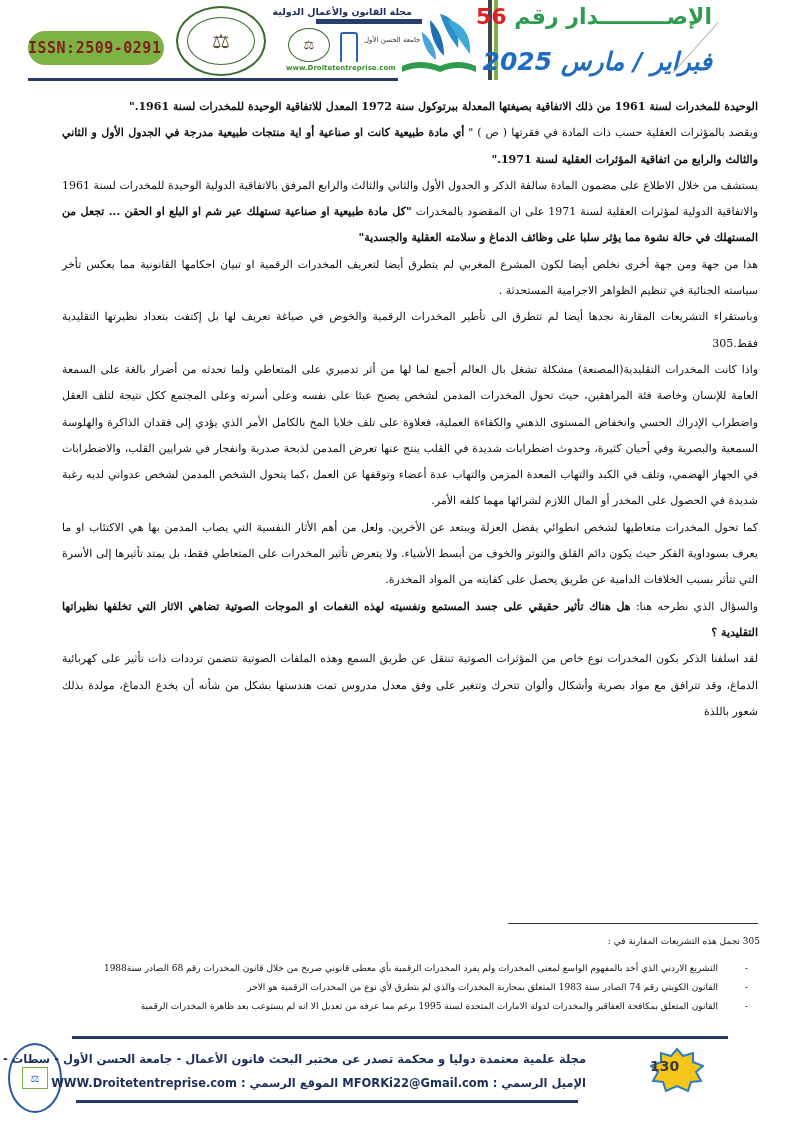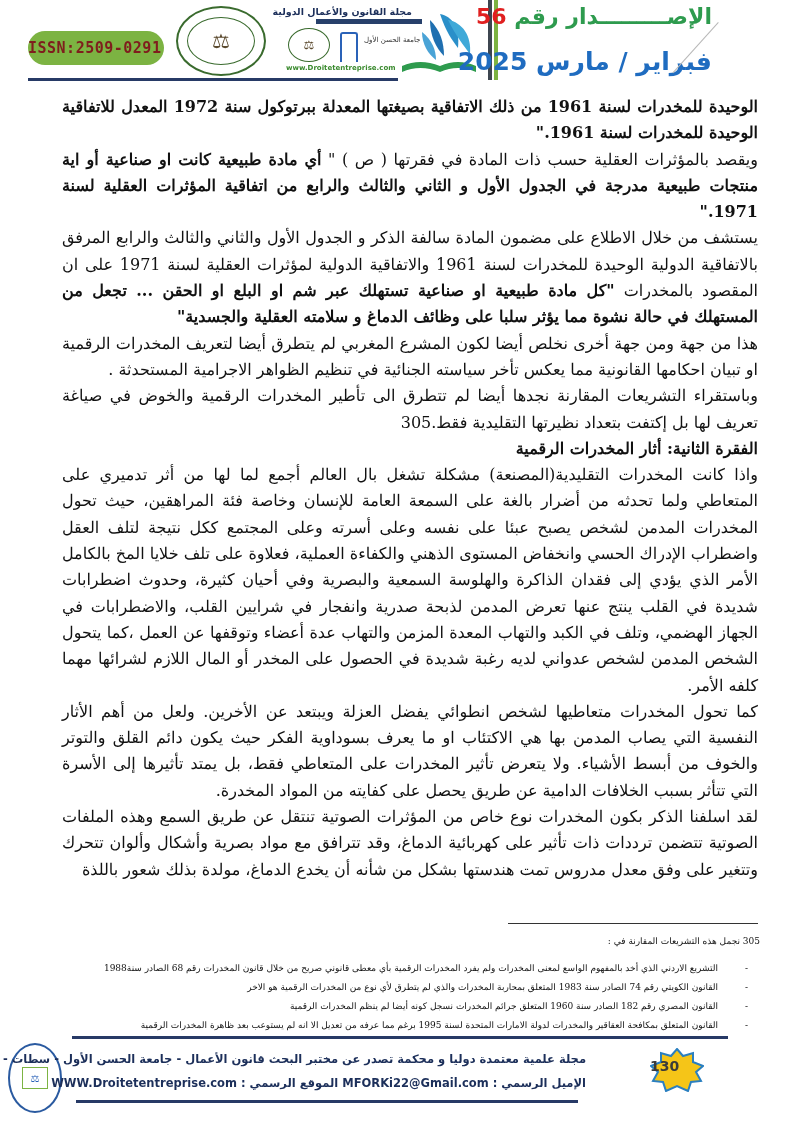--- a/index.html
+++ b/index.html
@@ -28,28 +28,28 @@
   .uni-text { position: absolute; left: 80px; top: 30px; font-size: 7px; color: #333; direction: rtl; }
   .journal-url { position: absolute; left: 2px; top: 58px; font-size: 7px; color: #3a8a2e; font-weight: bold; }
   .book-icon { position: absolute; left: 400px; top: 6px; width: 78px; height: 70px; }
   .vbar { position: absolute; top: 0; height: 80px; width: 4px; }
   .vbar-1 { left: 488px; background: #3d4650; }
   .vbar-2 { left: 494px; background: #7cb342; }
   .issue-label { position: absolute; right: 82px; top: 4px; font-size: 22px; font-weight: bold;
                  color: #2e9b4e; direction: rtl; white-space: nowrap; font-family: "DejaVu Sans", sans-serif; }
   .issue-label .num { color: #e02020; margin-top: 39px; }
   .issue-date { position: absolute; right: 82px; top: 47px; font-size: 25px; font-weight: bold;
-                color: #1f6cc0; direction: rtl; white-space: nowrap; }
+                color: #1f6cc0; direction: rtl; white-space: nowrap; font-style: italic; }
   .diag-line { position: absolute; left: 718px; top: 22px; width: 1px; height: 68px; background: #b8b8b8;
                transform: rotate(42deg); transform-origin: top left; }
   .header-rule { position: absolute; left: 28px; top: 78px; width: 370px; height: 3px; background: #273a66; }
 
   
   .content { position: absolute; left: 62px; top: 94px; width: 696px; direction: rtl; text-align: justify;
-             font-family: "DejaVu Serif", serif; font-size: 16px; line-height: 26.3px; }
+             font-family: "DejaVu Serif", serif; font-size: 11px; line-height: 26.3px; }
   .content p { margin: 0; }
   .b { font-weight: bold; }
   .section-title { font-weight: bold; }
 
   
   .fn-rule { position: absolute; left: 508px; top: 923px; width: 250px; height: 1px; background: #333; }
   .footnotes { position: absolute; left: 60px; top: 932px; width: 700px; direction: rtl;
                font-family: "DejaVu Serif", serif; font-size: 9px; line-height: 19px; }
   .footnotes .fn-head { margin: 0 0 2px 0; }
   .footnotes ul { list-style: none; margin: 8px; padding: 0; }
@@ -120,33 +120,34 @@
 <div class="content">
   <p class="b">الوحيدة للمخدرات لسنة 1961 من ذلك الاتفاقية بصيغتها المعدلة ببرتوكول سنة 1972 المعدل للاتفاقية الوحيدة للمخدرات لسنة 1961."</p>
   <p>
     <span>ويقصد بالمؤثرات العقلية حسب ذات المادة في فقرتها ( ص ) " </span><span class="b">أي مادة طبيعية كانت او صناعية أو اية منتجات طبيعية مدرجة في الجدول الأول و الثاني والثالث والرابع من اتفاقية المؤثرات العقلية لسنة 1971."</span>
   </p>
   <p>
     <span>يستشف من خلال الاطلاع على مضمون المادة سالفة الذكر و الجدول الأول والثاني والثالث والرابع المرفق بالاتفاقية الدولية الوحيدة للمخدرات لسنة 1961 والاتفاقية الدولية لمؤثرات العقلية لسنة 1971 على ان المقصود بالمخدرات </span><span class="b">"كل مادة طبيعية او صناعية تستهلك عبر شم او البلع او الحقن ... تجعل من المستهلك في حالة نشوة مما يؤثر سلبا على وظائف الدماغ و سلامته العقلية والجسدية"</span>
   </p>
   <p>هذا من جهة ومن جهة أخرى نخلص أيضا لكون المشرع المغربي لم يتطرق أيضا لتعريف المخدرات الرقمية او تبيان احكامها القانونية مما يعكس تأخر سياسته الجنائية في تنظيم الظواهر الاجرامية المستحدثة .</p>
   <p>وباستقراء التشريعات المقارنة نجدها أيضا لم تتطرق الى تأطير المخدرات الرقمية والخوض في صياغة تعريف لها بل إكتفت بتعداد نظيرتها التقليدية فقط.305</p>
-  <p class="section-title">الفقرة الثانية: أثار المخدرات الرقمية</p>
   <p>واذا كانت المخدرات التقليدية(المصنعة) مشكلة تشغل بال العالم أجمع لما لها من أثر تدميري على المتعاطي ولما تحدثه من أضرار بالغة على السمعة العامة للإنسان وخاصة فئة المراهقين، حيث تحول المخدرات المدمن لشخص يصبح عبئا على نفسه وعلى أسرته وعلى المجتمع ككل نتيجة لتلف العقل واضطراب الإدراك الحسي وانخفاض المستوى الذهني والكفاءة العملية، فعلاوة على تلف خلايا المخ بالكامل الأمر الذي يؤدي إلى فقدان الذاكرة والهلوسة السمعية والبصرية وفي أحيان كثيرة، وحدوث اضطرابات شديدة في القلب ينتج عنها تعرض المدمن لذبحة صدرية وانفجار في شرايين القلب، والاضطرابات في الجهاز الهضمي، وتلف في الكبد والتهاب المعدة المزمن والتهاب عدة أعضاء وتوقفها عن العمل ،كما يتحول الشخص المدمن لشخص عدواني لديه رغبة شديدة في الحصول على المخدر أو المال اللازم لشرائها مهما كلفه الأمر.</p>
   <p>كما تحول المخدرات متعاطيها لشخص انطوائي يفضل العزلة ويبتعد عن الأخرين. ولعل من أهم الأثار النفسية التي يصاب المدمن بها هي الاكتئاب او ما يعرف بسوداوية الفكر حيث يكون دائم القلق والتوتر والخوف من أبسط الأشياء. ولا يتعرض تأثير المخدرات على المتعاطي فقط، بل يمتد تأثيرها إلى الأسرة التي تتأثر بسبب الخلافات الدامية عن طريق يحصل على كفايته من المواد المخدرة.</p>
+  <p>
+    <span>والسؤال الذي نطرحه هنا: </span><span class="b">هل هناك تأثير حقيقي على جسد المستمع ونفسيته لهذه النغمات او الموجات الصوتية تضاهي الاثار التي تخلفها نظيراتها التقليدية ؟</span>
+  </p>
   <p>لقد اسلفنا الذكر بكون المخدرات نوع خاص من المؤثرات الصوتية تنتقل عن طريق السمع وهذه الملفات الصوتية تتضمن ترددات ذات تأثير على كهربائية الدماغ، وقد تترافق مع مواد بصرية وأشكال وألوان تتحرك وتتغير على وفق معدل مدروس تمت هندستها بشكل من شأنه أن يخدع الدماغ، مولدة بذلك شعور باللذة</p>
 </div>
 
 <div class="fn-rule"></div>
 <div class="footnotes">
   <p class="fn-head">305 نجمل هذه التشريعات المقارنة في :</p>
   <ul>
     <li>التشريع الاردني الذي أخد بالمفهوم الواسع لمعنى المخدرات ولم يفرد المخدرات الرقمية بأي معطى قانوني صريح من خلال قانون المخدرات رقم 68 الصادر سنة1988</li>
     <li>القانون الكويتي رقم 74 الصادر سنة 1983 المتعلق بمحاربة المخدرات والذي لم يتطرق لأي نوع من المخدرات الرقمية هو الاخر</li>
-    <li>القانون المصري رقم 182 الصادر سنة 1960 المتعلق جرائم المخدرات نسجل كونه أيضا لم ينظم المخدرات الرقمية</li>
     <li>القانون المتعلق بمكافحة العقاقير والمخدرات لدولة الامارات المتحدة لسنة 1995 برغم مما عرفه من تعديل الا انه لم يستوعب بعد ظاهرة المخدرات الرقمية</li>
   </ul>
 </div>
 
 <div class="footer-seal" title="الدكتور مصطفى الفوركي">
   <div class="inner">⚖</div>
 </div>
 <div class="footer-rule top"></div>
 
 <svg class="page-badge" viewBox="0 0 54 44">

